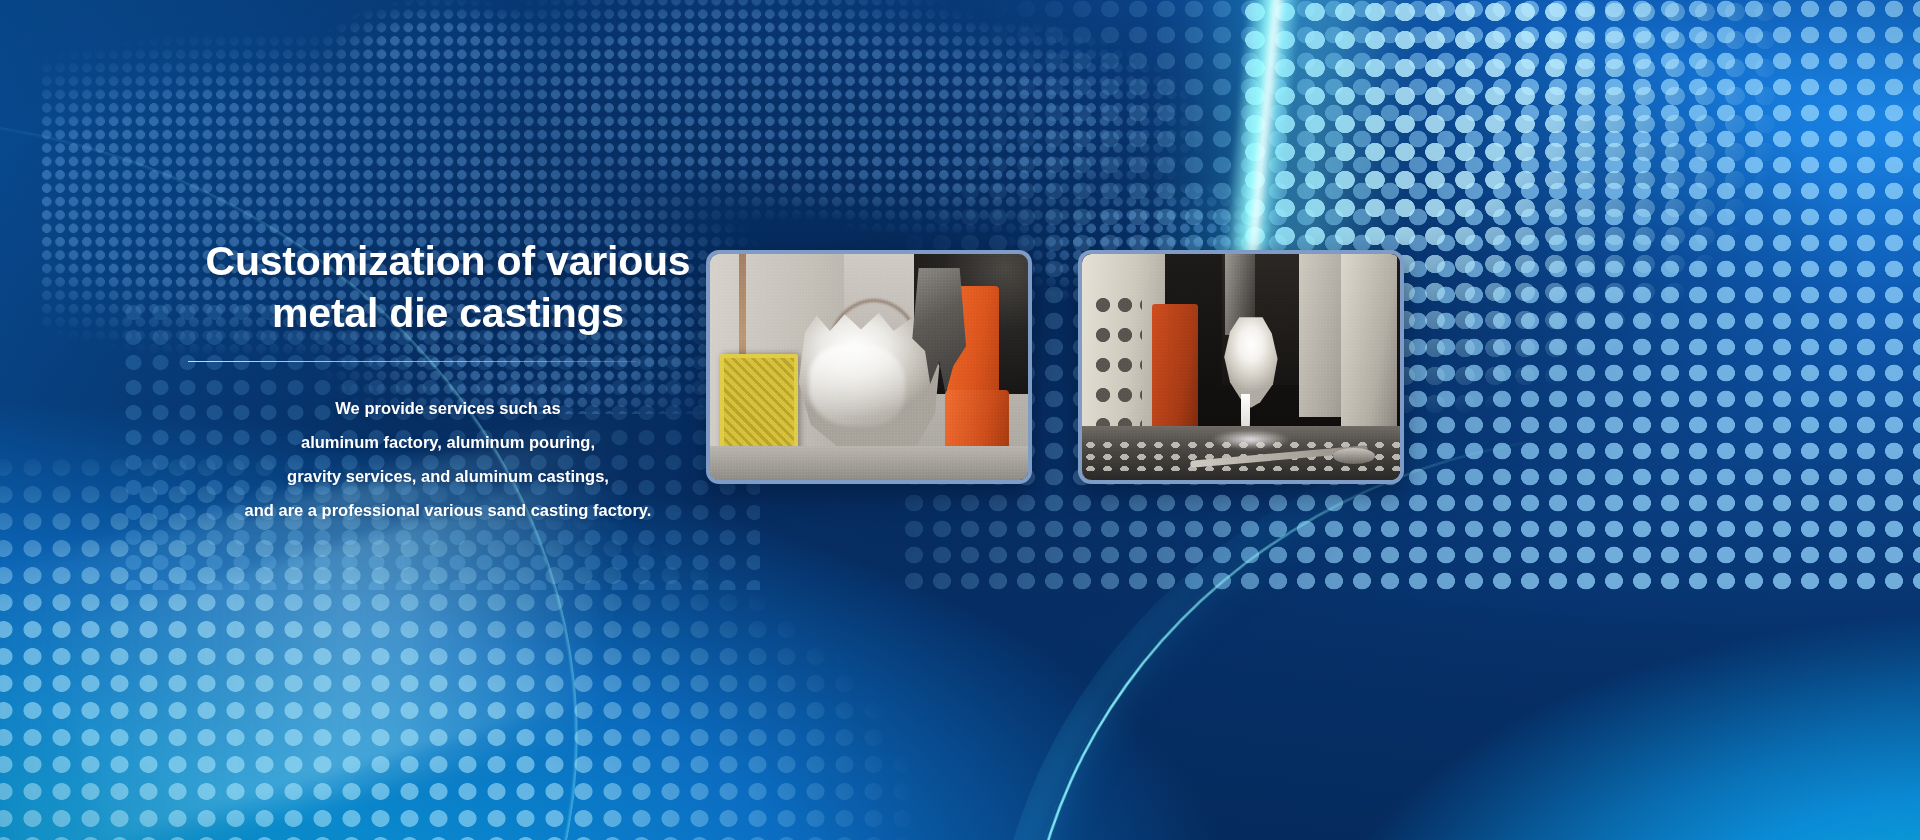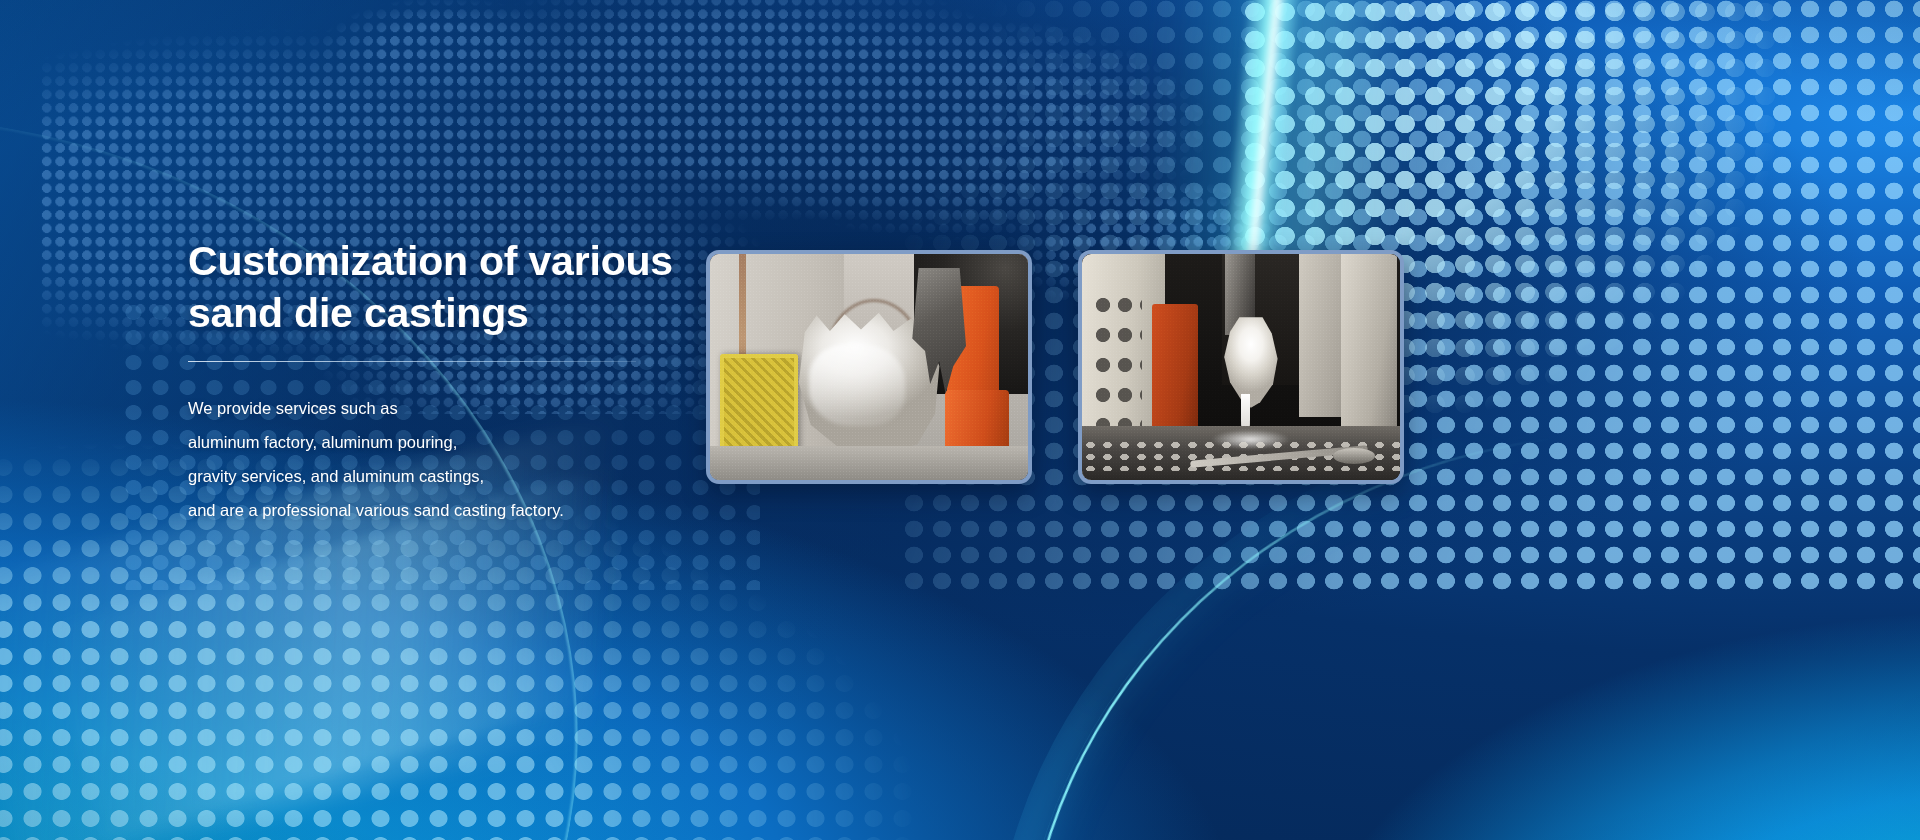--- a/index.html
+++ b/index.html
@@ -1,19 +1,19 @@
 <!DOCTYPE html>
 <html><head>
 <meta charset="utf-8">
 <style>
   html,body{margin:0;padding:0;background:#05305f;}
   body{width:1920px;height:840px;overflow:hidden;font-family:"Liberation Sans",sans-serif;}
 
   .banner{position:relative;width:1920px;height:840px;overflow:hidden;
-    background:#ec4899;}
+    background:#ec4899;text-align:center;}
 
   
   .bg-base{position:absolute;inset:0;
     background:
       radial-gradient(120% 95% at 100% 14%, #1a86e8 0%, #0e5bb4 22%, #0a4186 45%, #063068 68%, #052a5c 100%);
   }
   .bg-navy-core{position:absolute;inset:0;
     background:
       radial-gradient(70% 60% at 47% 34%, rgba(5,38,84,.95) 0%, rgba(6,42,92,.72) 40%, rgba(8,50,104,0) 72%);
   }
@@ -123,21 +123,21 @@
     transform:rotate(-16deg);filter:blur(6px);}
 
   
   .content{position:absolute;left:188px;top:236px;width:520px;}
   .headline{color:#ffffff;font-size:41px;line-height:1.26;font-weight:bold;
     letter-spacing:-.2px;margin:0;text-shadow:0 2px 10px rgba(0,20,50,.40);}
   .headline .l2{display:block;}
   .rule{margin-top:22px;width:448px;height:1px;
     background:linear-gradient(to right, rgba(235,245,255,.85) 0%, rgba(200,230,255,.55) 70%, rgba(200,230,255,.18) 100%);}
   .body-copy{margin-top:30px;color:#ffffff;font-size:16.5px;line-height:2.05;
-    font-weight:400;text-shadow:0 1px 5px rgba(0,25,60,.45);white-space:nowrap;}
+    font-weight:700;text-shadow:0 1px 5px rgba(0,25,60,.45);white-space:nowrap;}
   .body-copy span{display:block;}
 
   
   .photos{position:absolute;left:706px;top:250px;display:flex;gap:46px;}
   .photo-frame{width:326px;height:234px;border-radius:13px;
     border:4px solid #7f9cc6;box-sizing:border-box;overflow:hidden;
     background:#2a2a2a;
     box-shadow:0 10px 26px rgba(1,16,42,.45);position:relative;}
   .photo-frame.second{width:326px;}
   .photo-inner{position:absolute;inset:0;overflow:hidden;border-radius:9px;}
@@ -241,21 +241,21 @@
   <div class="arc-br"></div>
   <div class="arc-bl"></div>
   <div class="streak-a"></div>
   <div class="streak-b"></div>
 
   <div class="bg-vignette"></div>
 
   <div class="content">
     <h1 class="headline">
       <span>Customization of various</span>
-      <span class="l2">sand die castings</span>
+      <span class="l2">metal die castings</span>
     </h1>
     <div class="rule"></div>
     <div class="body-copy">
       <span>We provide services such as</span>
       <span>aluminum factory, aluminum pouring,</span>
       <span>gravity services, and aluminum castings,</span>
       <span>and are a professional various sand casting factory.</span>
     </div>
   </div>
 

